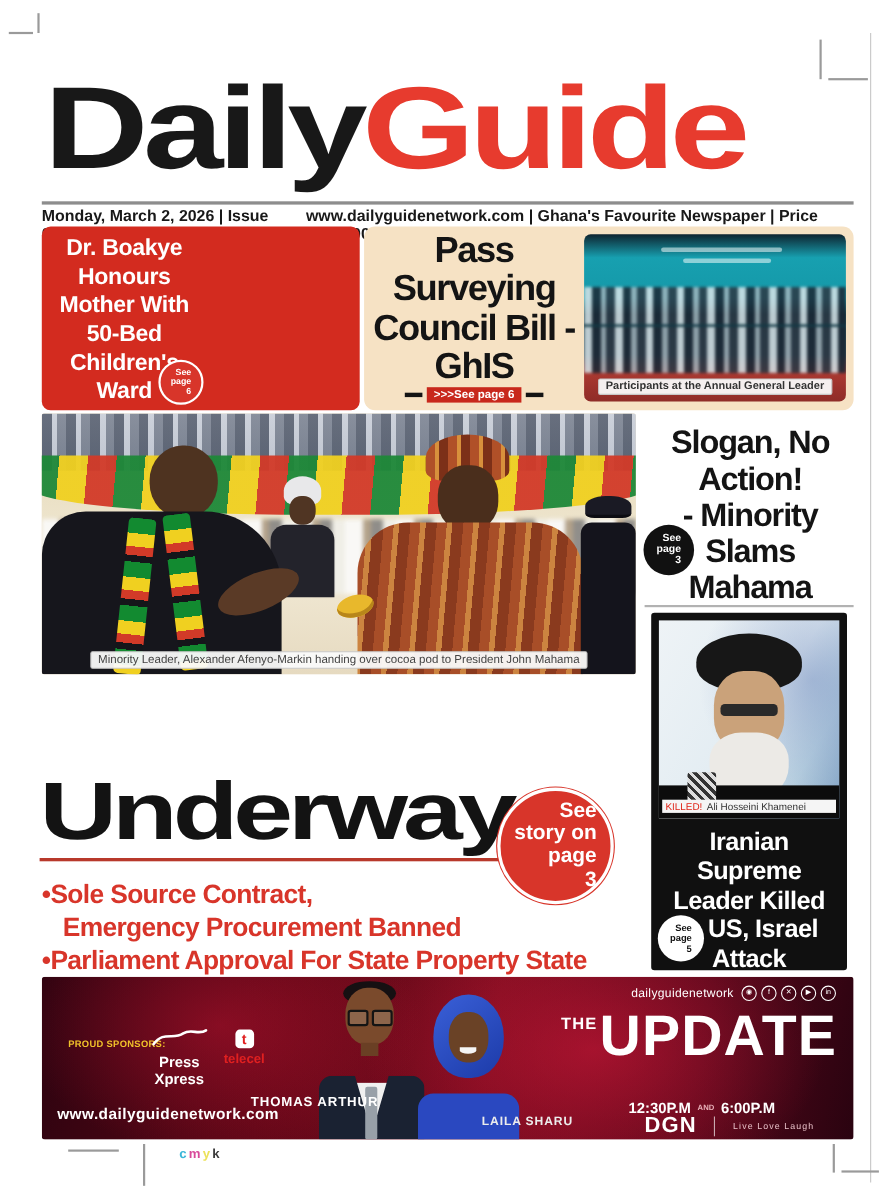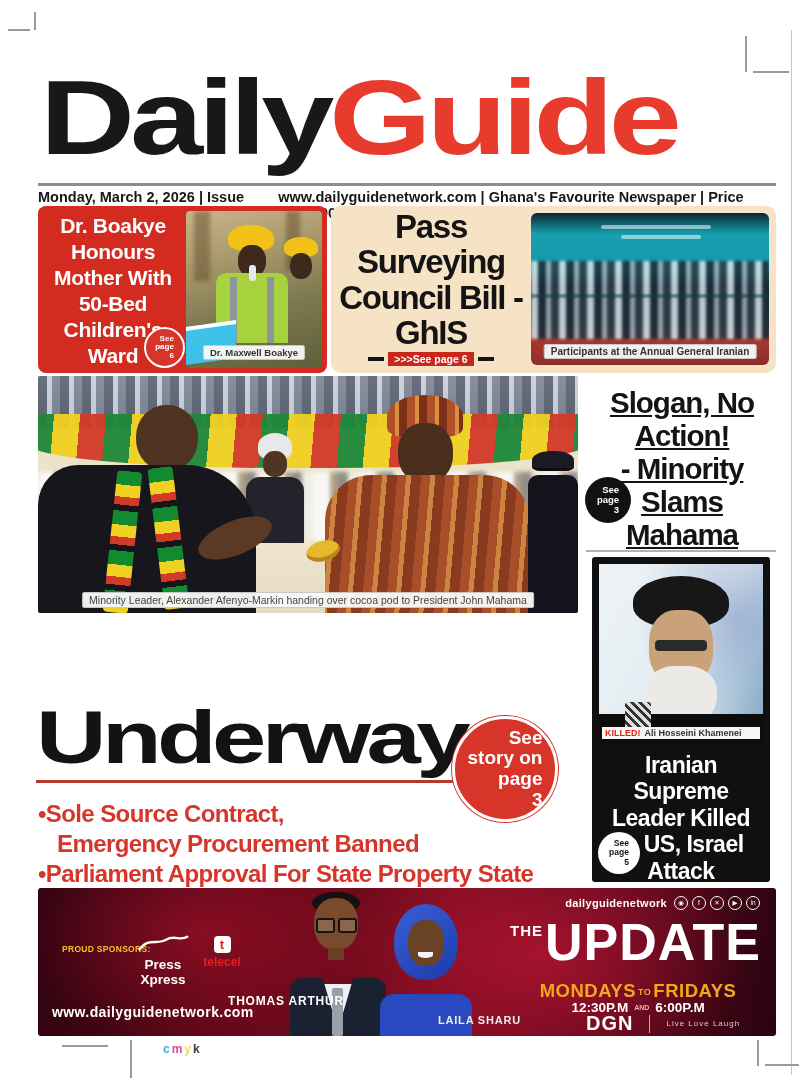--- a/index.html
+++ b/index.html
@@ -108,51 +108,51 @@
     color:#131313; line-height:1; padding-bottom:5px; border-bottom:3px solid #b8392b;
     transform:scaleX(1.32); transform-origin:left top; }
   .badge-story { position:absolute; left:452px; top:716px; width:100px; height:100px; background:#d8352a;
     border:3px solid #fff; box-shadow:0 0 0 1px #d8352a; color:#fff; font-size:19px; }
   .bullets { position:absolute; left:38px; top:799px; color:#d8352a; font-weight:bold; font-size:24px;
     letter-spacing:-0.6px; line-height:1.24; }
   .bullets .ind { margin-left:19px; }
 
   
   .slogan { position:absolute; left:586px; top:386px; width:192px; text-align:center; color:#141414;
-    font-size:29.5px; font-weight:bold; line-height:1.12; letter-spacing:-1px;text-decoration:underline; }
+    font-size:29.5px; font-weight:bold; line-height:1.12; letter-spacing:-1px; }
   .badge-slogan { position:absolute; left:585px; top:477px; width:46px; height:46px; background:#111; color:#fff; font-size:9.5px; }
   .divider { position:absolute; left:586px; width:190px; top:550px; height:2px; background:#b2b2b2; }
 
   .kh-box { position:absolute; left:592px; top:557px; width:178px; height:325px; background:#101010; border-radius:3px; padding:7px; box-sizing:border-box; }
   .kh-photo { position:relative; width:164px; height:180px; overflow:hidden;
     background:radial-gradient(circle at 85% 30%, rgba(70,100,170,.35), transparent 55%),
                linear-gradient(120deg,#eef3f6 0%,#e2ecf2 55%,#b8d0e0 78%,#7a9cc0 100%); }
   .kh-turban { position:absolute; left:34px; top:12px; width:96px; height:52px; background:#171717; border-radius:50% 50% 42% 42%; }
   .kh-face { position:absolute; left:50px; top:46px; width:64px; height:74px; background:#caa27a; border-radius:42%; }
   .kh-glasses { position:absolute; left:56px; top:76px; width:52px; height:11px; background:#2a2a2a; border-radius:4px; }
   .kh-beard { position:absolute; left:46px; top:102px; width:72px; height:62px; background:#eceae6; border-radius:40% 40% 50% 50%; }
   .kh-body { position:absolute; bottom:0; left:0; right:0; height:30px; background:#0c0c0c; }
   .kh-scarf { position:absolute; bottom:8px; left:26px; width:26px; height:34px;
     background:repeating-linear-gradient(45deg,#ddd 0 3px,#333 3px 6px); border-radius:3px; }
   .kh-chip { position:absolute; bottom:5px; left:3px; right:3px; background:#f5f5f5; display:flex; gap:4px;
-    padding:1px 3px; font-size:9px; font-weight:bold; }
+    padding:1px 3px; font-size:9px; font-weight:normal; }
   .kh-chip .killed { color:#e02518; }
   .kh-chip .name { color:#333; }
   .kh-headline { margin-top:8px; color:#fff; text-align:center; font-size:23px; font-weight:bold; line-height:1.15; letter-spacing:-0.5px; }
   .badge-kh { position:absolute; left:6px; bottom:8px; width:42px; height:42px; background:#fff; color:#111; font-size:8.5px; }
 
   
   .banner { position:absolute; left:38px; top:888px; width:738px; height:148px; border-radius:3px; overflow:hidden;
     background:
       radial-gradient(ellipse 300px 190px at 68% 45%, rgba(215,25,60,.55), transparent 70%),
       radial-gradient(ellipse 260px 170px at 22% 30%, rgba(190,20,50,.5), transparent 70%),
       radial-gradient(ellipse 420px 320px at 50% 125%, rgba(110,8,28,.65), transparent 72%),
       linear-gradient(100deg,#2e0310 0%,#5c0715 30%,#7c0e1f 55%,#55081a 80%,#2a0310 100%); }
   .social-row { position:absolute; right:16px; top:8px; display:flex; align-items:center; gap:4px; }
-  .social-handle { color:#fff; font-size:11px; font-weight:bold; letter-spacing:.3px; margin-right:3px; }
+  .social-handle { color:#fff; font-size:11px; font-weight:normal; letter-spacing:.3px; margin-right:3px; }
   .sicon { width:12px; height:12px; border:1px solid #fff; border-radius:50%; color:#fff; font-size:6.5px;
     display:flex; align-items:center; justify-content:center; line-height:1; }
   .update-block { position:absolute; left:472px; top:30px; display:flex; color:#fff; }
   .the { font-size:15px; font-weight:bold; margin:4px 2px 0 0; letter-spacing:1px; }
   .update { font-size:52px; font-weight:bold; letter-spacing:1px; line-height:.95; }
   .days-row { position:absolute; left:500px; top:92px; width:200px; text-align:center; color:#f0a81f;
     font-size:18.5px; font-weight:bold; letter-spacing:.5px; }
   .days-row .to { font-size:9px; vertical-align:middle; margin:0 2px; }
   .times-row { position:absolute; left:500px; top:112px; width:200px; display:flex; justify-content:center; gap:6px;
     align-items:center; color:#fff; font-size:13.5px; font-weight:bold; }
@@ -212,50 +212,35 @@
   <div class="date-bar">
     <span>Monday, March 2, 2026 | Issue 046/26</span>
     <span>www.dailyguidenetwork.com  | Ghana's Favourite Newspaper | Price GH¢8.00</span>
   </div>
 
   <section class="box1">
     <div class="box1-headline">Dr. Boakye Honours Mother With 50-Bed Children's Ward</div>
     <div class="badge-circle box1-badge pre">See
 page
 6</div>
-    <div class="box1-photo">
-      <div class="p1-tree" style="left:8px;top:0;width:16px;height:70px;"></div>
-      <div class="p1-tree" style="left:100px;top:0;width:14px;height:60px;"></div>
-      <div class="p1-helmet" style="left:42px;top:14px;width:46px;height:26px;"></div>
-      <div class="p1-face" style="left:52px;top:34px;width:28px;height:32px;"></div>
-      <div class="p1-vest" style="left:30px;top:62px;width:72px;height:70px;">
-        <div class="p1-strap" style="left:14px;"></div>
-        <div class="p1-strap" style="right:14px;"></div>
-      </div>
-      <div class="p1-mic" style="left:63px;top:54px;"></div>
-      <div class="p1-helmet" style="right:4px;top:26px;width:34px;height:20px;"></div>
-      <div class="p1-face" style="right:10px;top:42px;width:22px;height:26px;"></div>
-      <div class="p1-sign" style="left:-6px;bottom:6px;width:56px;height:34px;"></div>
-      <div class="chip" style="bottom:8px;font-size:9.5px;">Dr. Maxwell Boakye</div>
-    </div>
   </section>
 
   <section class="box2">
     <div class="box2-headline">Pass Surveying Council Bill - GhIS</div>
     <div class="box2-badge-row">
       <div class="dash"></div>
       <div class="box2-badge">&gt;&gt;&gt;See page 6</div>
       <div class="dash"></div>
     </div>
     <div class="box2-photo">
       <div class="p2-screenline" style="left:70px;top:12px;width:110px;"></div>
       <div class="p2-screenline" style="left:90px;top:22px;width:80px;"></div>
       <div class="p2-crowd" style="top:48px;"></div>
       <div class="p2-crowd" style="top:84px;height:42px;"></div>
-      <div class="chip" style="bottom:6px;font-size:10px;">Participants at the Annual General Iranian</div>
+      <div class="chip" style="bottom:6px;font-size:10px;">Participants at the Annual General Leader</div>
     </div>
   </section>
 
   <section class="main-photo">
     <div class="mp-balcony"></div>
     <div class="mp-hall"></div>
     <div class="mp-bunting"></div>
     <div class="mp-crowd"></div>
     <div class="mp-mid-lady">
       <div class="wrap"></div>
@@ -333,23 +318,20 @@
       <span class="sicon">f</span>
       <span class="sicon">✕</span>
       <span class="sicon">▶</span>
       <span class="sicon">in</span>
     </div>
 
     <div class="update-block">
       <span class="the">THE</span>
       <span class="update">UPDATE</span>
     </div>
-    <div class="days-row">
-      <span>MONDAYS</span><span class="to">TO</span><span>FRIDAYS</span>
-    </div>
     <div class="times-row">
       <span>12:30P.M</span>
       <span class="and">AND</span>
       <span>6:00P.M</span>
     </div>
     <div class="dgn-row">
       <span class="dgn">DGN</span>
       <span class="dgn-sep"></span>
       <span class="tagline">Live   Love   Laugh</span>
     </div>

